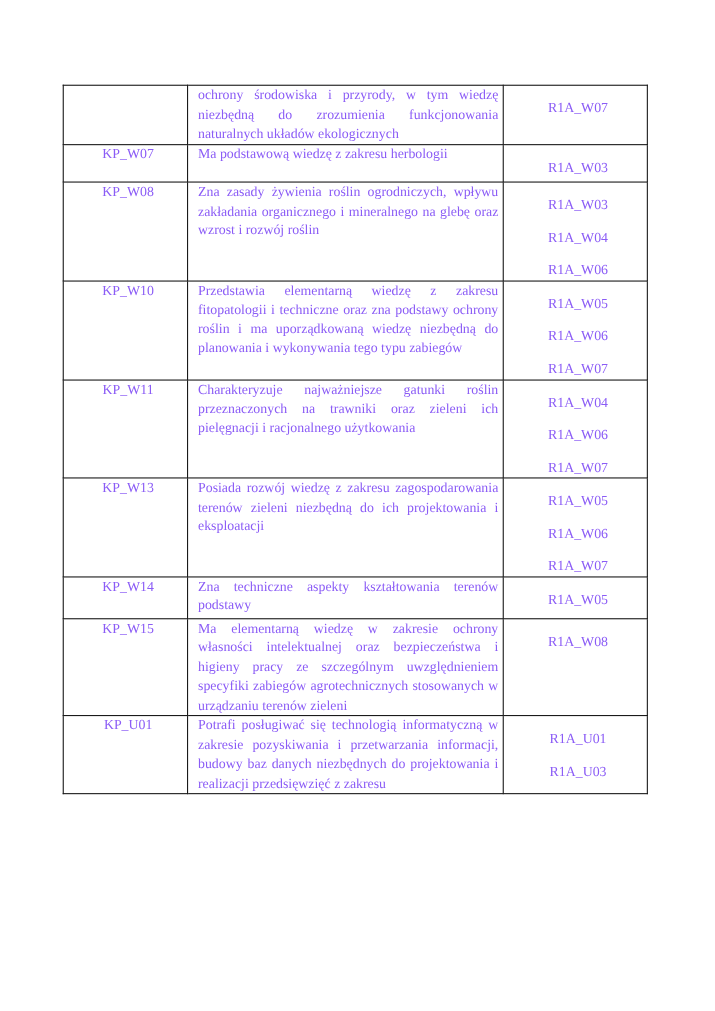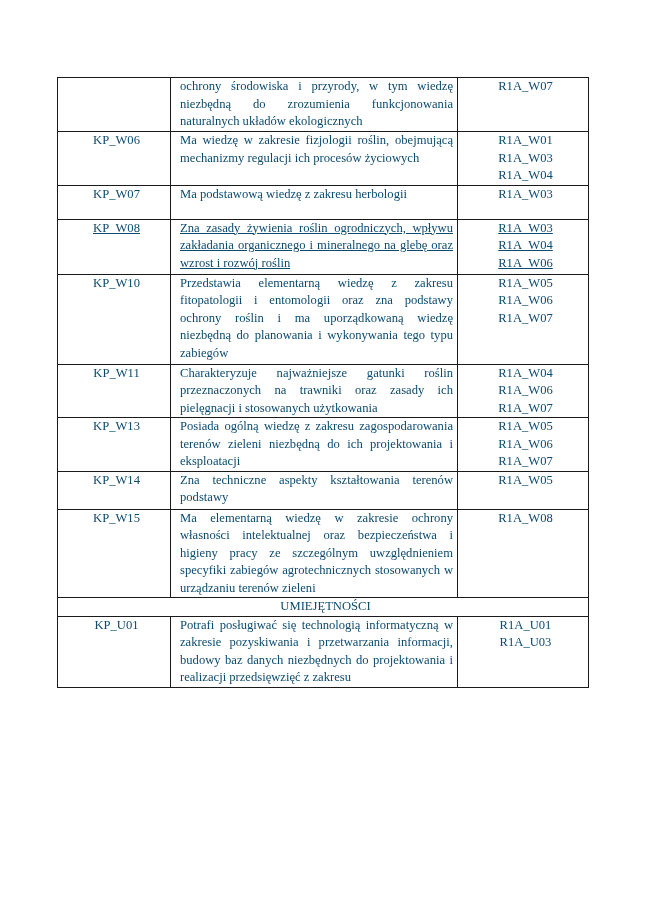--- a/index.html
+++ b/index.html
@@ -2,113 +2,101 @@
 <html><head>
 <meta charset="utf-8">
 <style>
   html, body { margin: 0; padding: 0; background: #ffffff; }
   body { width: 650px; height: 919px; position: relative; overflow: hidden; }
   .page { position: absolute; left: 0; top: 0; width: 650px; height: 919px; background: #fff; }
   table.outcomes {
     position: absolute; left: 57px; top: 77px; width: 532px;
     border-collapse: collapse; table-layout: fixed;
     font-family: "Liberation Serif", "DejaVu Serif", serif;
-    font-size: 12.6px; line-height: 17.5px; color: #0c4a6e;
+    font-size: 12.6px; line-height: 17.5px; color: #8b5cf6;
   }
   table.outcomes td {
     border: 1.3px solid #1a1a1a; vertical-align: top; padding: 0 4px 0 9px;
   }
   td.code { width: 99px; text-align: center; padding: 0; }
   td.desc { width: 273px; text-align: justify; }
   td.refs { text-align: center; padding: 0; }
   td.section { text-align: center; padding: 0; }
-  .ref { display: block; }
+  .ref { display: block; margin-top: 12px; }
 </style>
 </head>
 <body>
 
 <div class="page">
   <table class="outcomes">
     <tbody id="tbody">
         <tr style="height: 54px;">
           <td class="code"></td>
           <td class="desc">ochrony środowiska i przyrody, w tym wiedzę niezbędną do zrozumienia funkcjonowania naturalnych układów ekologicznych</td>
           <td class="refs">
             <span class="ref">R1A_W07</span>
           </td>
         </tr>
-        <tr style="height: 53px;">
-          <td class="code">KP_W06</td>
-          <td class="desc">Ma wiedzę w zakresie fizjologii roślin, obejmującą mechanizmy regulacji ich procesów życiowych</td>
-          <td class="refs">
-            <span class="ref">R1A_W01</span>
-            <span class="ref">R1A_W03</span>
-            <span class="ref">R1A_W04</span>
-          </td>
-        </tr>
         <tr style="height: 34px;">
           <td class="code">KP_W07</td>
           <td class="desc">Ma podstawową wiedzę z zakresu herbologii</td>
           <td class="refs">
             <span class="ref">R1A_W03</span>
           </td>
         </tr>
-        <tr style="height: 55px; text-decoration: underline;">
+        <tr style="height: 55px;">
           <td class="code">KP_W08</td>
           <td class="desc">Zna zasady żywienia roślin ogrodniczych, wpływu zakładania organicznego i mineralnego na glebę oraz wzrost i rozwój roślin</td>
           <td class="refs">
             <span class="ref">R1A_W03</span>
             <span class="ref">R1A_W04</span>
             <span class="ref">R1A_W06</span>
           </td>
         </tr>
         <tr style="height: 90px;">
           <td class="code">KP_W10</td>
-          <td class="desc">Przedstawia elementarną wiedzę z zakresu fitopatologii i entomologii oraz zna podstawy ochrony roślin i ma uporządkowaną wiedzę niezbędną do planowania i wykonywania tego typu zabiegów</td>
+          <td class="desc">Przedstawia elementarną wiedzę z zakresu fitopatologii i techniczne oraz zna podstawy ochrony roślin i ma uporządkowaną wiedzę niezbędną do planowania i wykonywania tego typu zabiegów</td>
           <td class="refs">
             <span class="ref">R1A_W05</span>
             <span class="ref">R1A_W06</span>
             <span class="ref">R1A_W07</span>
           </td>
         </tr>
         <tr style="height: 52px;">
           <td class="code">KP_W11</td>
-          <td class="desc">Charakteryzuje najważniejsze gatunki roślin przeznaczonych na trawniki oraz zasady ich pielęgnacji i stosowanych użytkowania</td>
+          <td class="desc">Charakteryzuje najważniejsze gatunki roślin przeznaczonych na trawniki oraz zieleni ich pielęgnacji i racjonalnego użytkowania</td>
           <td class="refs">
             <span class="ref">R1A_W04</span>
             <span class="ref">R1A_W06</span>
             <span class="ref">R1A_W07</span>
           </td>
         </tr>
         <tr style="height: 53px;">
           <td class="code">KP_W13</td>
-          <td class="desc">Posiada ogólną wiedzę z zakresu zagospodarowania terenów zieleni niezbędną do ich projektowania i eksploatacji</td>
+          <td class="desc">Posiada rozwój wiedzę z zakresu zagospodarowania terenów zieleni niezbędną do ich projektowania i eksploatacji</td>
           <td class="refs">
             <span class="ref">R1A_W05</span>
             <span class="ref">R1A_W06</span>
             <span class="ref">R1A_W07</span>
           </td>
         </tr>
         <tr style="height: 38px;">
           <td class="code">KP_W14</td>
           <td class="desc">Zna techniczne aspekty kształtowania terenów podstawy</td>
           <td class="refs">
             <span class="ref">R1A_W05</span>
           </td>
         </tr>
         <tr style="height: 87px;">
           <td class="code">KP_W15</td>
           <td class="desc">Ma elementarną wiedzę w zakresie ochrony własności intelektualnej oraz bezpieczeństwa i higieny pracy ze szczególnym uwzględnieniem specyfiki zabiegów agrotechnicznych stosowanych w urządzaniu terenów zieleni</td>
           <td class="refs">
             <span class="ref">R1A_W08</span>
           </td>
         </tr>
-        <tr>
-          <td colspan="3" class="section">UMIEJĘTNOŚCI</td>
-        </tr>
         <tr style="height: 70px;">
           <td class="code">KP_U01</td>
           <td class="desc">Potrafi posługiwać się technologią informatyczną w zakresie pozyskiwania i przetwarzania informacji, budowy baz danych niezbędnych do projektowania i realizacji przedsięwzięć z zakresu</td>
           <td class="refs">
             <span class="ref">R1A_U01</span>
             <span class="ref">R1A_U03</span>
           </td>
         </tr>
       </tbody>
   </table>

